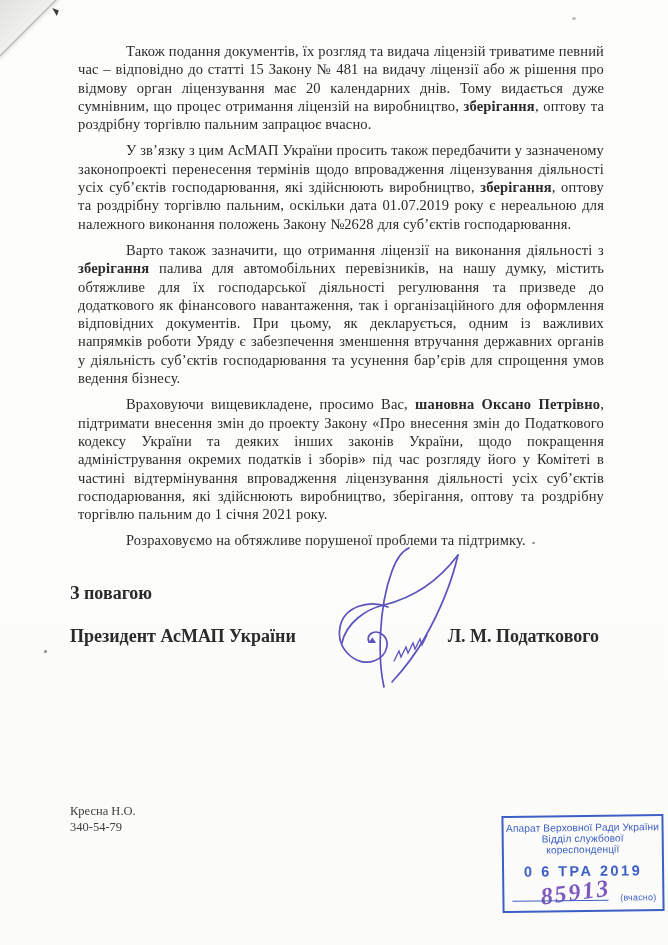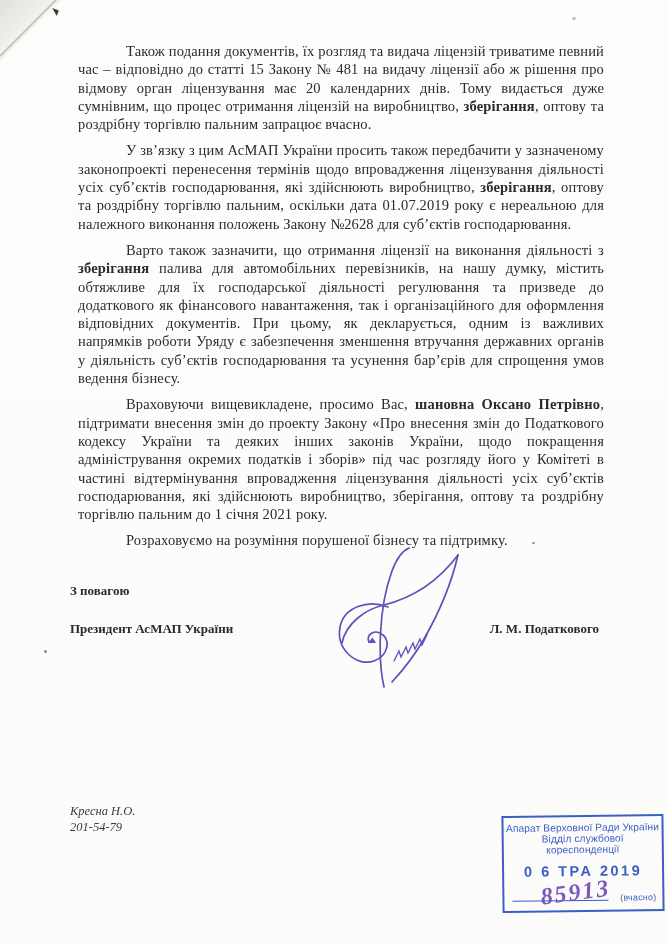--- a/index.html
+++ b/index.html
@@ -40,29 +40,29 @@
   
   .letter-body{
     position:absolute;left:70px;top:34px;width:542px;
     font-size:14.5px;line-height:18.3px;text-align:justify;
     letter-spacing:0.15px;
   }
   .para{margin:8px;text-indent:48px;}
   .para b{font-weight:bold;}
 
   
-  .closing{position:absolute;left:70px;top:583px;width:542px;font-size:13px;font-weight:bold;}
+  .closing{position:absolute;left:70px;top:583px;width:542px;font-size:18px;font-weight:bold;}
   .signer-row{display:flex;justify-content:space-between;margin-top:22px;padding-right:13px;}
 
   
   .signature-wrap{position:absolute;left:332px;top:547px;width:128px;height:142px;}
   .signature-wrap svg{width:100%;height:100%;}
 
   
-  .footer{position:absolute;left:70px;top:803px;font-size:12.5px;line-height:16px;color:#3d3d3d;font-style:italic;}
+  .footer{position:absolute;left:70px;top:803px;font-size:12.5px;line-height:16px;color:#3d3d3d;}
 
   
   .stamp{
     position:absolute;left:502px;top:815px;width:158px;height:93px;
     border:2px solid var(--stamp-color);
     color:var(--stamp-color);
     text-align:center;
     transform:rotate(-0.7deg);
     font-family:"Liberation Sans", sans-serif;
     background:rgba(255,255,255,0.0);
@@ -90,21 +90,21 @@
   <div class="corner-mark"></div>
   <div class="speck s1"></div>
   <div class="speck s2"></div>
   <div class="speck s3"></div>
 
   <div class="letter-body">
       <p class="para"><span>Також подання документів, їх розгляд та видача ліцензій триватиме певний час – відповідно до статті 15 Закону № 481 на видачу ліцензії або ж рішення про відмову орган ліцензування має 20 календарних днів. Тому видається дуже сумнівним, що процес отримання ліцензій на виробництво, </span><b>зберігання</b><span>, оптову та роздрібну торгівлю пальним запрацює вчасно.</span></p>
       <p class="para"><span>У зв’язку з цим АсМАП України просить також передбачити у зазначеному законопроекті перенесення термінів щодо впровадження ліцензування діяльності усіх суб’єктів господарювання, які здійснюють виробництво, </span><b>зберігання</b><span>, оптову та роздрібну торгівлю пальним, оскільки дата 01.07.2019 року є нереальною для належного виконання положень Закону №2628 для суб’єктів господарювання.</span></p>
       <p class="para"><span>Варто також зазначити, що отримання ліцензії на виконання діяльності з </span><b>зберігання</b><span> палива для автомобільних перевізників, на нашу думку, містить обтяжливе для їх господарської діяльності регулювання та призведе до додаткового як фінансового навантаження, так і організаційного для оформлення відповідних документів. При цьому, як декларується, одним із важливих напрямків роботи Уряду є забезпечення зменшення втручання державних органів у діяльність суб’єктів господарювання та усунення бар’єрів для спрощення умов ведення бізнесу.</span></p>
       <p class="para"><span>Враховуючи вищевикладене, просимо Вас, </span><b>шановна Оксано Петрівно</b><span>, підтримати внесення змін до проекту Закону «Про внесення змін до Податкового кодексу України та деяких інших законів України, щодо покращення адміністрування окремих податків і зборів» під час розгляду його у Комітеті в частині відтермінування впровадження ліцензування діяльності усіх суб’єктів господарювання, які здійснюють виробництво, зберігання, оптову та роздрібну торгівлю пальним до 1 січня 2021 року.</span></p>
-      <p class="para"><span>Розраховуємо на розуміння порушеної бізнесу та підтримку.</span></p>
+      <p class="para"><span>Розраховуємо на обтяжливе порушеної проблеми та підтримку.</span></p>
     </div>
 
   <div class="closing">
     <div>З повагою</div>
     <div class="signer-row">
       <span>Президент АсМАП України</span>
       <span>Л. М. Податкового</span>
     </div>
   </div>
 
@@ -122,21 +122,21 @@
 
         <path d="M62 114 L67 104 L69 110 L74 100 L76 106 L81 96 L83 102 L88 92 L90 98 L95 88" stroke-width="1.3"></path>
       </g>
 
       <path d="M36 96 l8 0 l-3.5 -5.5 z" fill="#5b52bd"></path>
     </svg>
   </div>
 
   <div class="footer">
     <div>Кресна Н.О.</div>
-    <div>201-54-79</div>
+    <div>340-54-79</div>
   </div>
 
   <div class="stamp">
     <div class="stamp-line1">Апарат Верховної Ради України</div>
     <div class="stamp-line2">Відділ службової кореспонденції</div>
     <div class="stamp-date">0 6 ТРА  2019</div>
     <div class="stamp-sigrow">
       <span class="stamp-number">85913</span>
       <span class="stamp-underline"></span>
       <span class="stamp-sig-label">(вчасно)</span>

